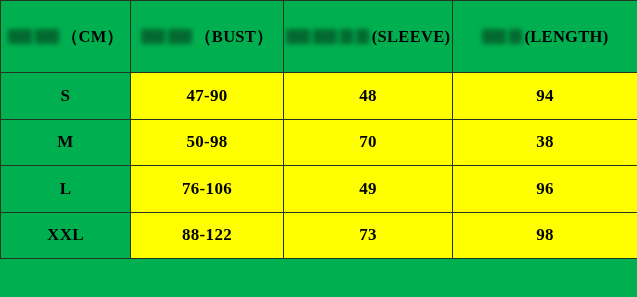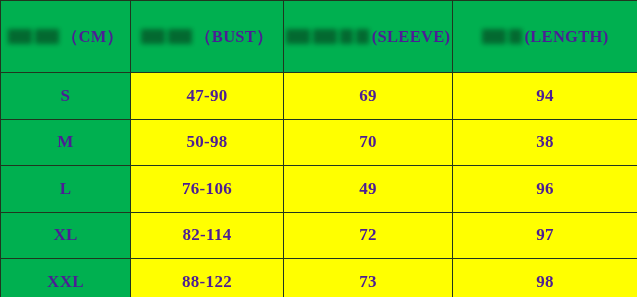--- a/index.html
+++ b/index.html
@@ -25,21 +25,21 @@
   table.chart col.c-size   { width: 130px; }
   table.chart col.c-bust   { width: 153px; }
   table.chart col.c-sleeve { width: 169px; }
   table.chart col.c-length { width: 185px; }
 
   table.chart th,
   table.chart td {
     border: 1px solid #20361f;
     text-align: center;
     vertical-align: middle;
-    color: #4c1d95;
+    color: #000000;
     font-weight: bold;
     letter-spacing: 0.3px;
   }
   tr.header-row th {
     height: 71px;
     background: #00b050;
     font-size: 16.5px;
     padding: 0 4px;
   }
   tr.data-row td {
@@ -131,42 +131,36 @@
             </span>
             <span class="hdr-label">(LENGTH)</span>
           </span>
         </th>
       </tr>
     </thead>
     <tbody>
       <tr class="data-row">
         <td class="size-cell">S</td>
         <td class="measure-cell">47-90</td>
-        <td class="measure-cell">69</td>
+        <td class="measure-cell">48</td>
         <td class="measure-cell">94</td>
       </tr>
       <tr class="data-row">
         <td class="size-cell">M</td>
         <td class="measure-cell">50-98</td>
         <td class="measure-cell">70</td>
         <td class="measure-cell">38</td>
       </tr>
       <tr class="data-row">
         <td class="size-cell">L</td>
         <td class="measure-cell">76-106</td>
         <td class="measure-cell">49</td>
         <td class="measure-cell">96</td>
       </tr>
       <tr class="data-row">
-        <td class="size-cell">XL</td>
-        <td class="measure-cell">82-114</td>
-        <td class="measure-cell">72</td>
-        <td class="measure-cell">97</td>
-      </tr>
-      <tr class="data-row">
         <td class="size-cell">XXL</td>
         <td class="measure-cell">88-122</td>
         <td class="measure-cell">73</td>
         <td class="measure-cell">98</td>
       </tr>
     </tbody>
   </table>
 </div>
 
 </body></html>

